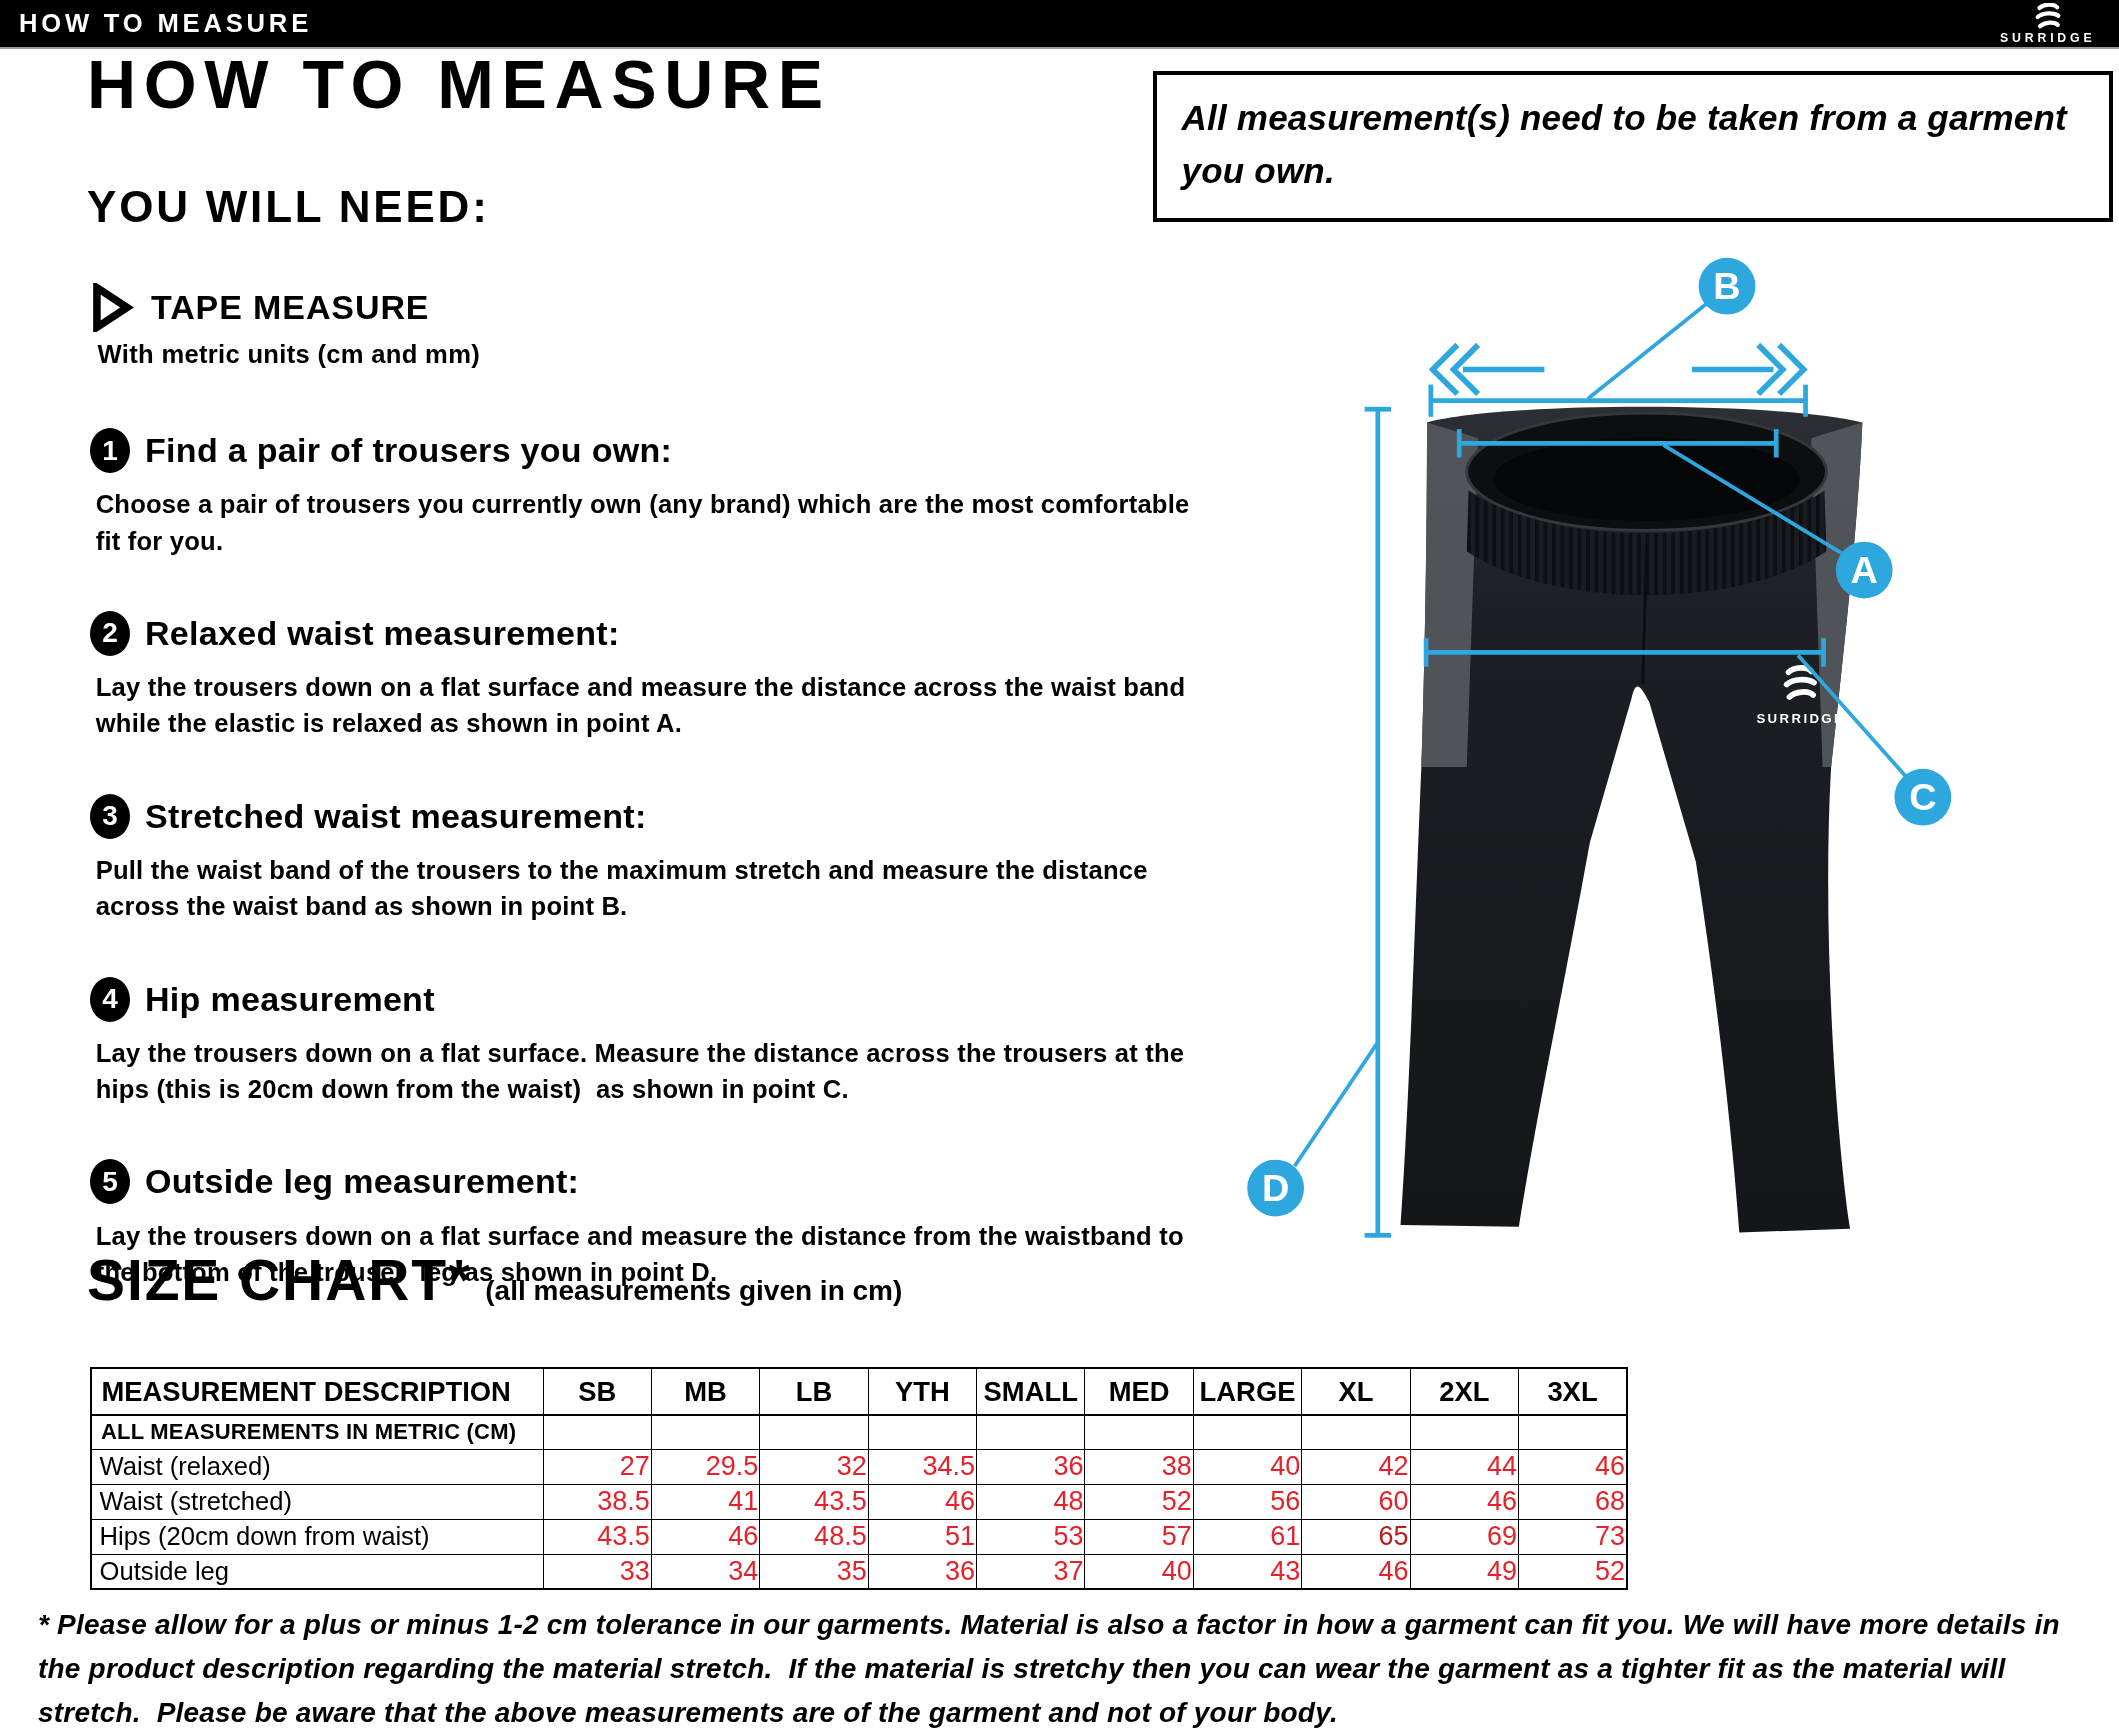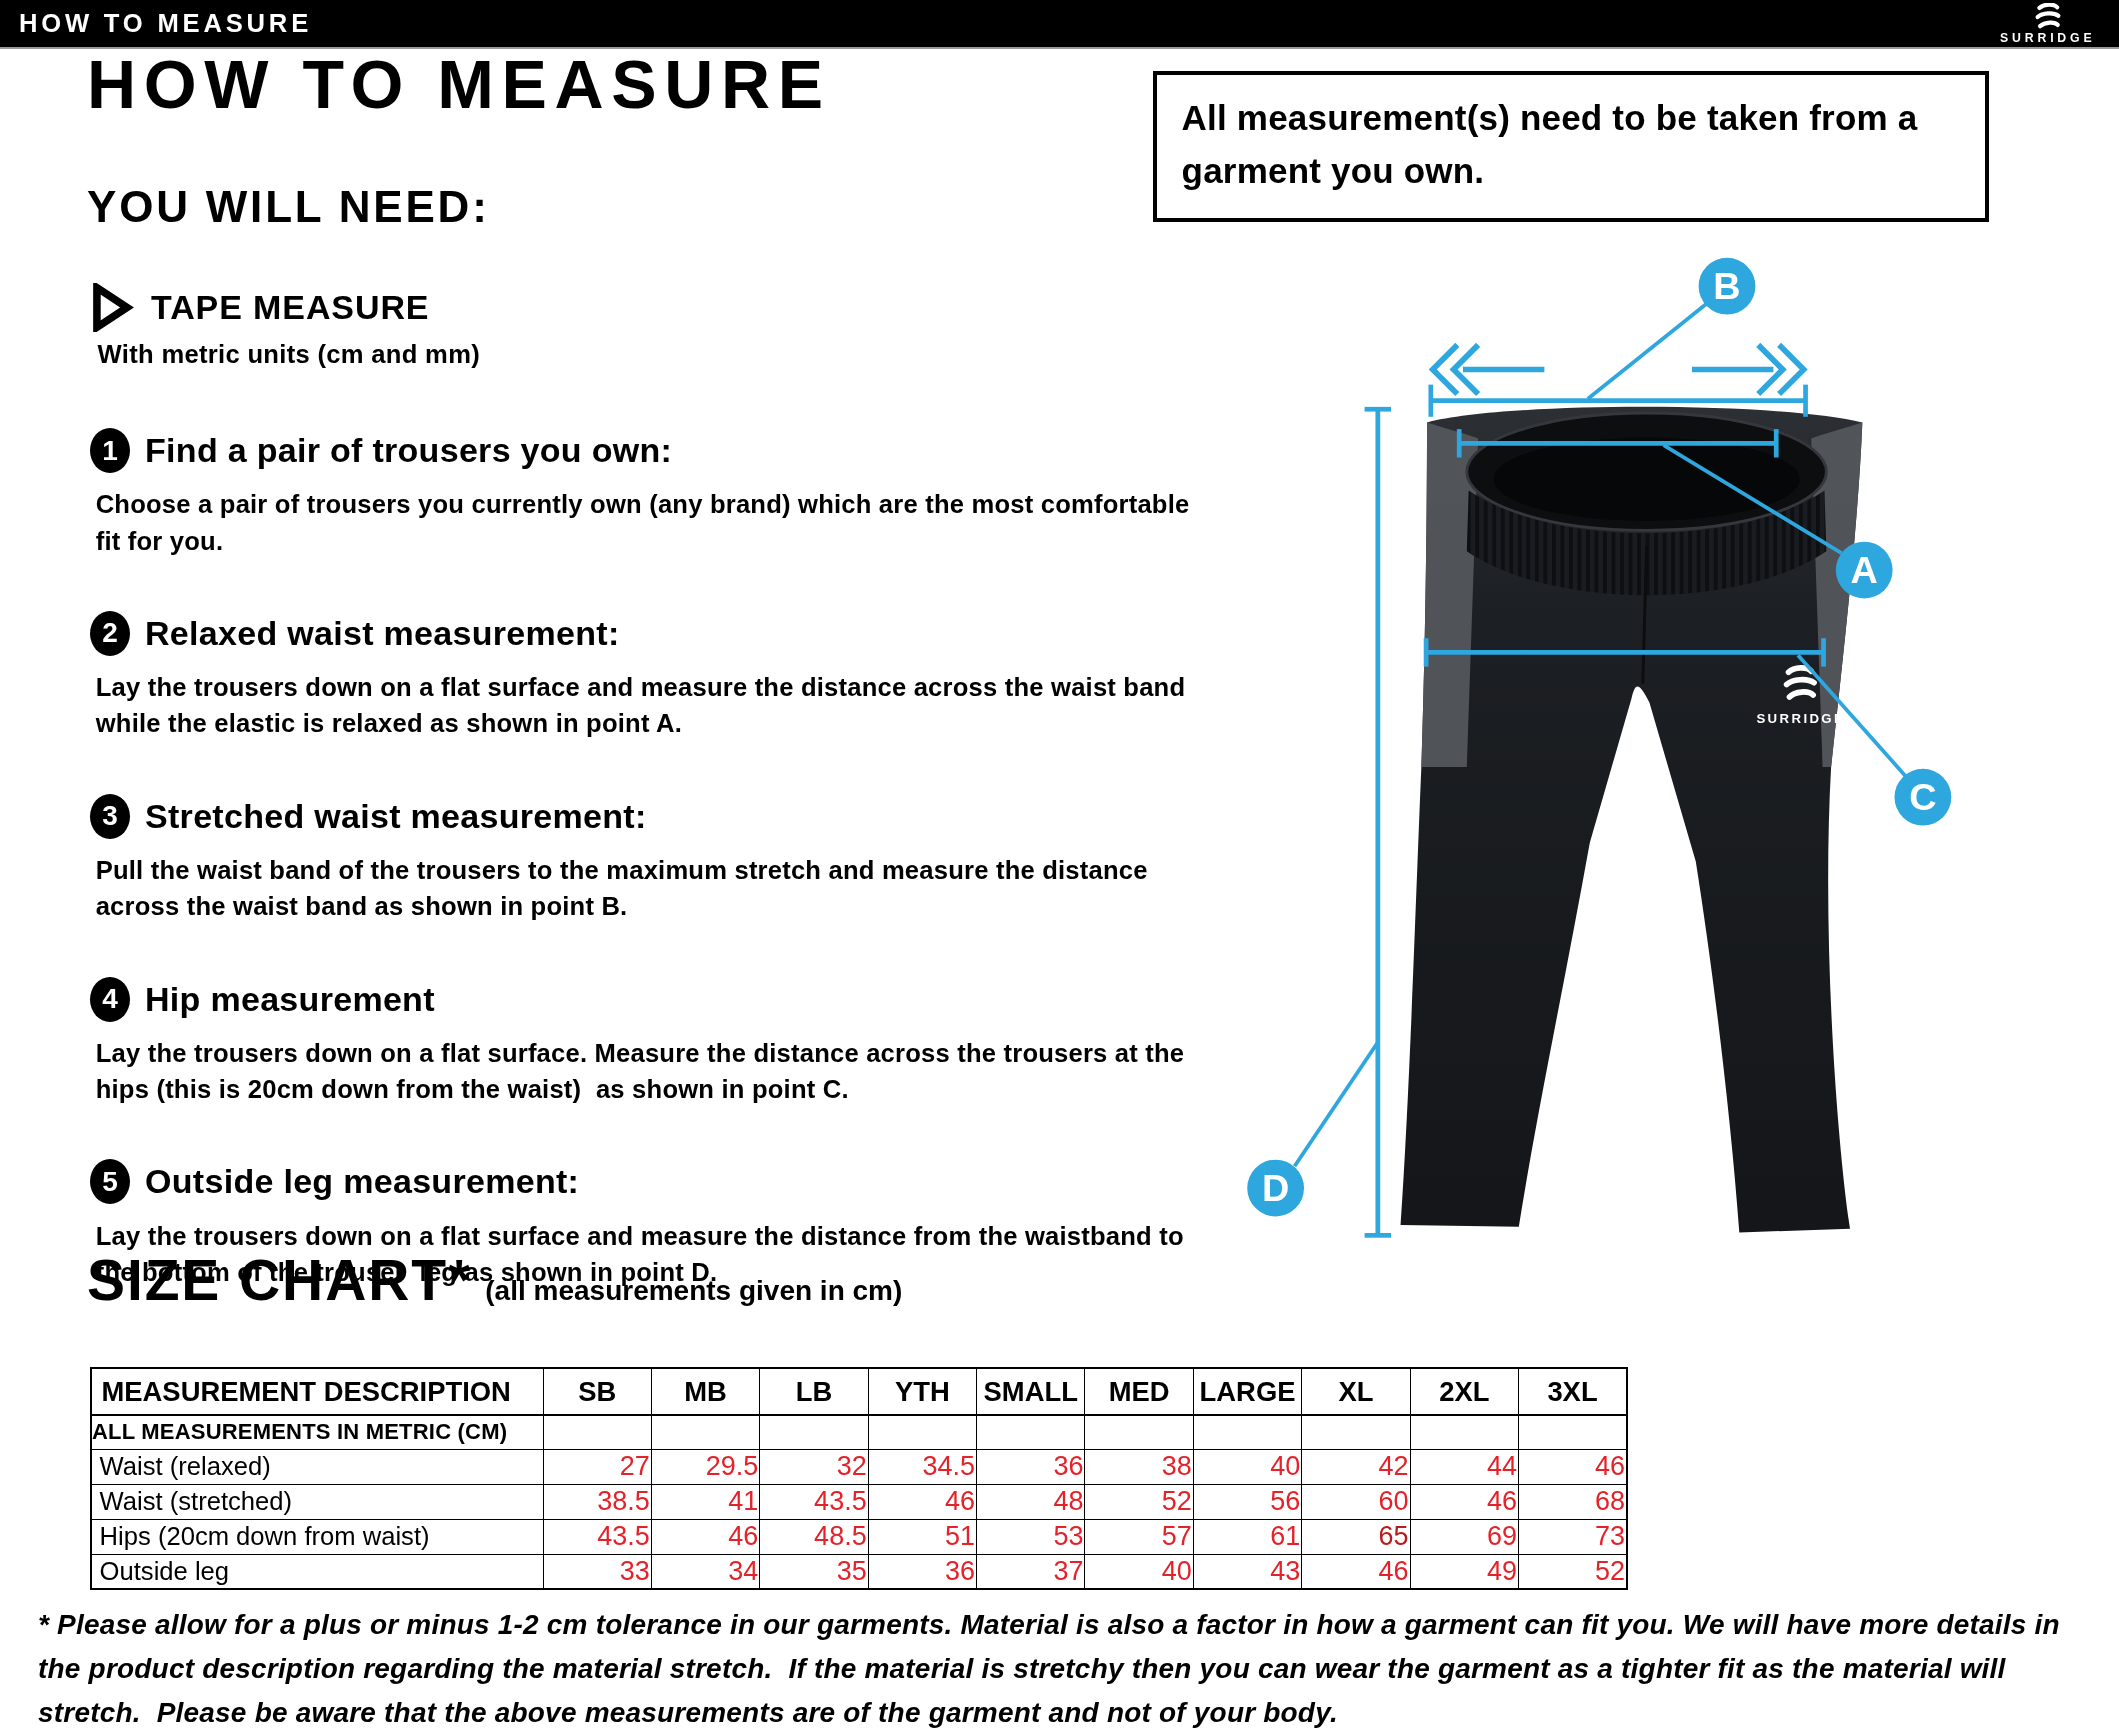--- a/index.html
+++ b/index.html
@@ -11,22 +11,22 @@
           border-bottom:2.8px solid #9a9a9a;display:flex;align-items:center;justify-content:space-between;}
   .topbar-title{color:#fff;font-size:25.6px;font-weight:700;letter-spacing:3.8px;padding-left:19px;}
   .brand{display:flex;flex-direction:column;align-items:center;padding-right:24.6px;line-height:1;}
   .brand-name{color:#fff;font-size:12.3px;font-weight:700;letter-spacing:3.8px;margin-top:0.9px;}
 
   
   .h1{position:absolute;left:87px;top:45px;font-size:68px;font-weight:800;letter-spacing:7.6px;}
   .h2{position:absolute;left:87px;top:182px;font-size:44px;font-weight:800;letter-spacing:2.8px;}
 
   
-  .note-box{position:absolute;left:1153px;top:71px;width:836px;height:151px;border:4.7px solid #000;
-            box-sizing:border-box;padding:17px 24.6px;}
+  .note-box{position:absolute;left:1153px;top:71px;width:960px;height:151px;border:4.7px solid #000;
+            box-sizing:border-box;padding:17px 24.6px;font-style:italic;}
   .note-box p{margin:0;font-size:35px;font-weight:700;line-height:1.5;letter-spacing:0.2px;}
 
   
   .tape{position:absolute;left:90px;top:283px;}
   .tape-row{display:flex;align-items:center;gap:17px;}
   .tape-label{font-size:34px;font-weight:800;letter-spacing:0.9px;}
   .tape-desc{font-size:25.6px;font-weight:700;margin-top:7.6px;margin-left:7.6px;letter-spacing:0.3px;}
 
   
   .steps{position:absolute;left:90px;top:428px;width:1136px;}
@@ -41,21 +41,21 @@
   
   .size-chart-head{position:absolute;left:87px;top:1247px;display:flex;align-items:baseline;gap:13.2px;}
   .size-chart-title{font-size:57px;font-weight:800;letter-spacing:1.9px;}
   .size-chart-sub{font-size:28px;font-weight:700;}
   table.size{position:absolute;left:90px;top:1367px;width:1538px;border-collapse:collapse;
              border:2.8px solid #000;table-layout:fixed;}
   table.size th,table.size td{border:1.9px solid #000;box-sizing:border-box;}
   table.size col.desc{width:452px;}
   table.size thead th{font-size:27.4px;font-weight:800;height:47px;border-bottom:2.8px solid #000;}
   table.size thead th:first-child{text-align:left;padding-left:9.5px;}
-  .unit-row td{height:34px;font-size:22px;font-weight:800;text-align:left;padding-left:0;letter-spacing:0.2px;}
+  .unit-row td{height:34px;font-size:22px;font-weight:800;text-align:left;padding-left:9px;letter-spacing:0.2px;}
   .data-row td{height:35px;font-size:27px;text-align:right;color:#e4222a;}
   .data-row td.rowlabel{font-size:25.6px;text-align:left;padding-left:7.6px;color:#000;font-weight:400;}
 
   
   .footnote{position:absolute;left:38px;top:1603px;width:2052px;font-size:28px;font-weight:700;
             font-style:italic;line-height:1.58;white-space:pre-wrap;letter-spacing:0.2px;}
 
   
   .diagram{position:absolute;left:1211px;top:237px;width:909px;height:1022px;}
 </style>

